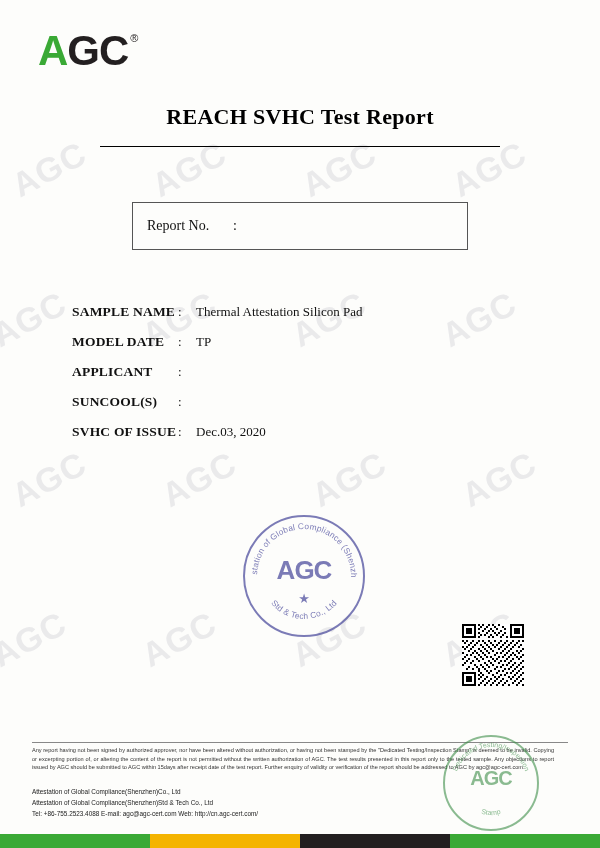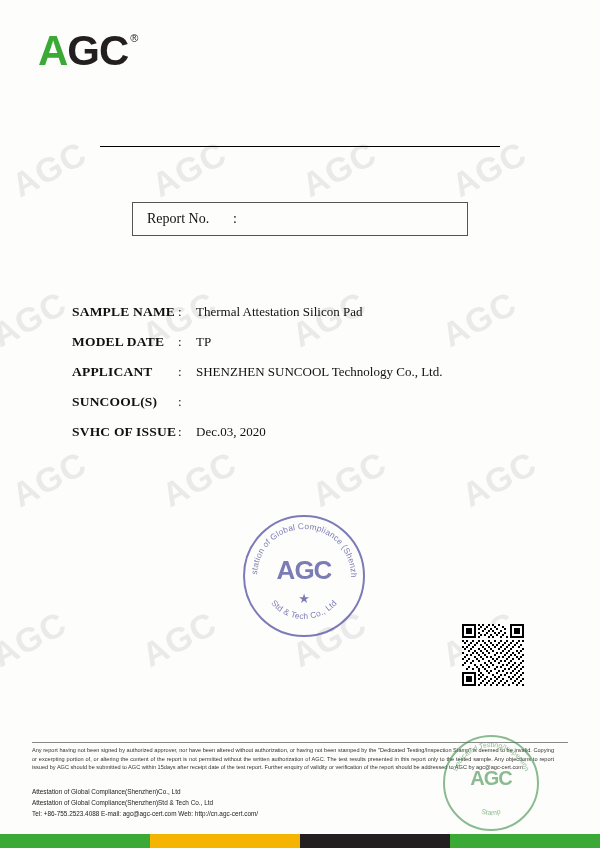--- a/index.html
+++ b/index.html
@@ -87,21 +87,21 @@
     width: 400px;
     border-top: 1.4px solid #000;
   }
 
   
   .report-box {
     position: absolute;
     left: 132px;
     top: 202px;
     width: 336px;
-    height: 34px;
+    height: 48px;
     border: 1px solid #555;
     display: flex;
     align-items: center;
     box-sizing: border-box;
   }
   .report-label {
     font-size: 14px;
     margin-left: 14px;
     width: 86px;
   }
@@ -309,20 +309,21 @@
     <div class="wm" style="left:140px; top:620px;">AGC</div>
     <div class="wm" style="left:290px; top:620px;">AGC</div>
     <div class="wm" style="left:440px; top:620px;">AGC</div>
   </div>
 
   <div class="logo-wrap">
     <div class="logo-text"><span class="logo-a">A</span><span>GC</span></div>
     <div class="logo-reg">®</div>
   </div>
 
+  <div class="title">REACH SVHC Test Report</div>
   <div class="title-rule"></div>
 
   <div class="report-box">
     <div class="report-label">Report No.</div>
     <div class="report-colon">:</div>
   </div>
 
   <div class="fields">
     <div class="field-row">
       <div class="field-label">SAMPLE NAME</div>
@@ -330,21 +331,20 @@
       <div class="field-value">Thermal  Attestation Silicon Pad</div>
     </div>
     <div class="field-row">
       <div class="field-label">MODEL DATE</div>
       <div class="field-colon">:</div>
       <div class="field-value">TP</div>
     </div>
     <div class="field-row">
       <div class="field-label">APPLICANT</div>
       <div class="field-colon">:</div>
-      <div class="field-value">SHENZHEN  SUNCOOL  Technology Co., Ltd.</div>
     </div>
     <div class="field-row">
       <div class="field-label">SUNCOOL(S)</div>
       <div class="field-colon">:</div>
     </div>
     <div class="field-row">
       <div class="field-label">SVHC OF ISSUE</div>
       <div class="field-colon">:</div>
       <div class="field-value">Dec.03, 2020</div>
     </div>

